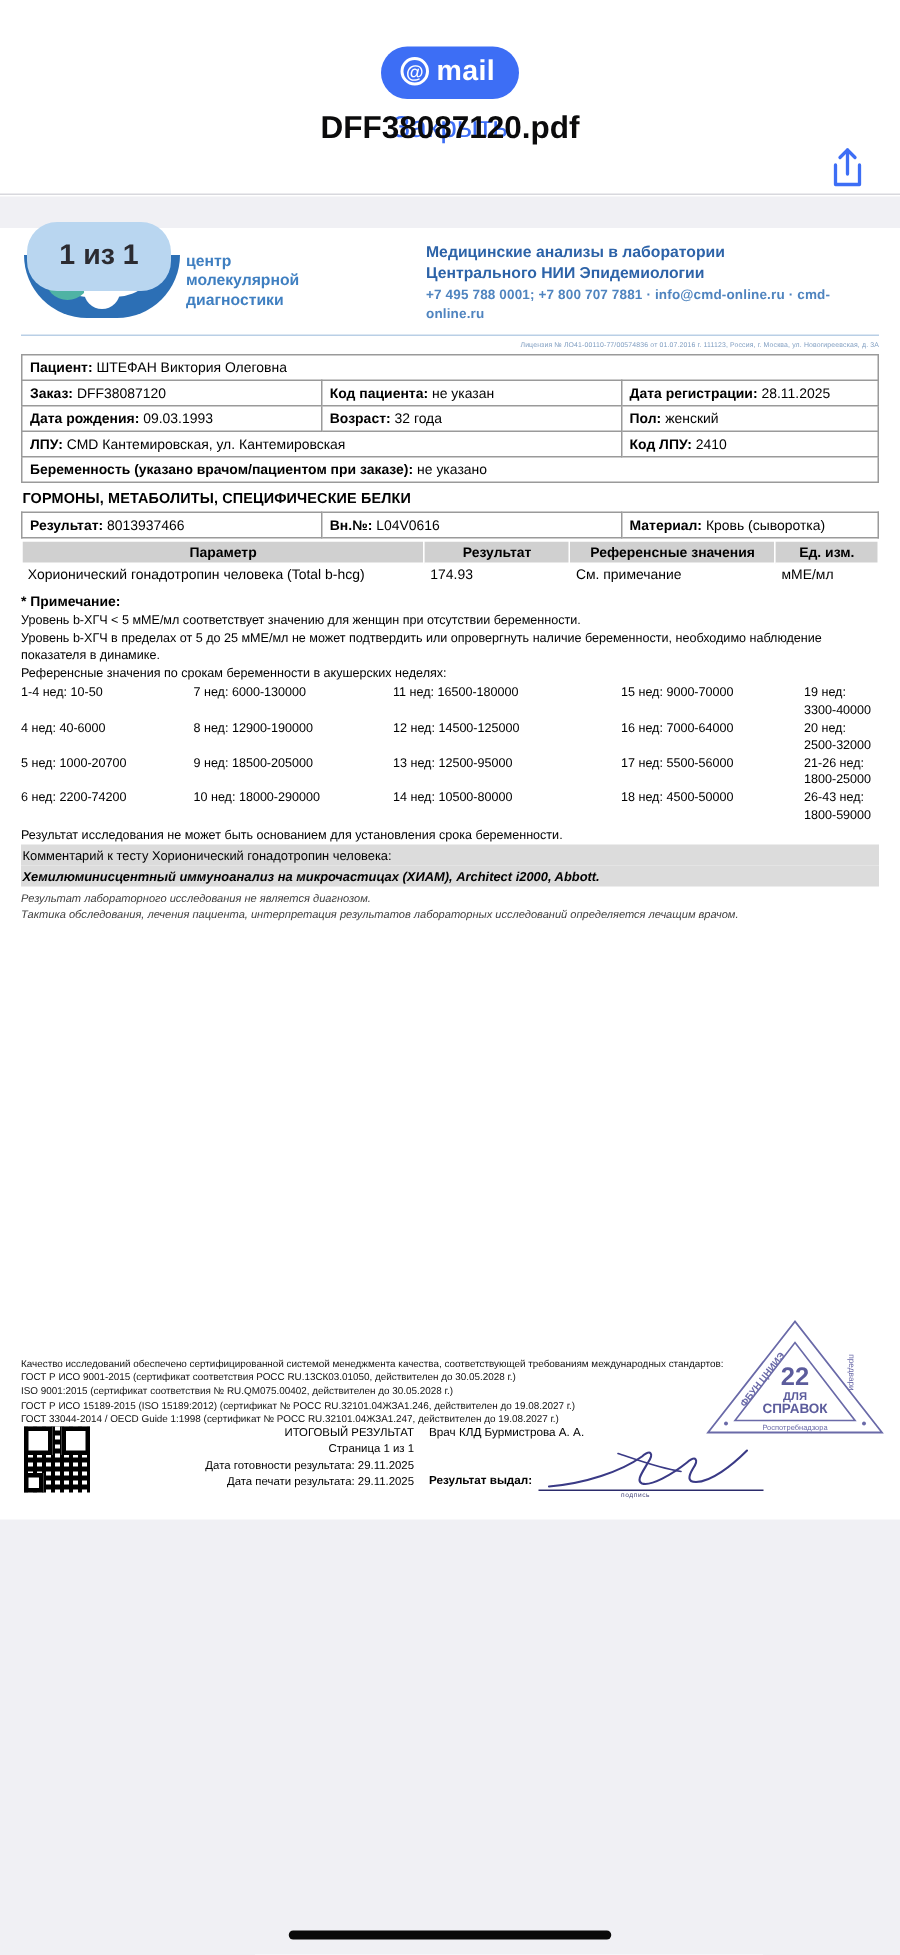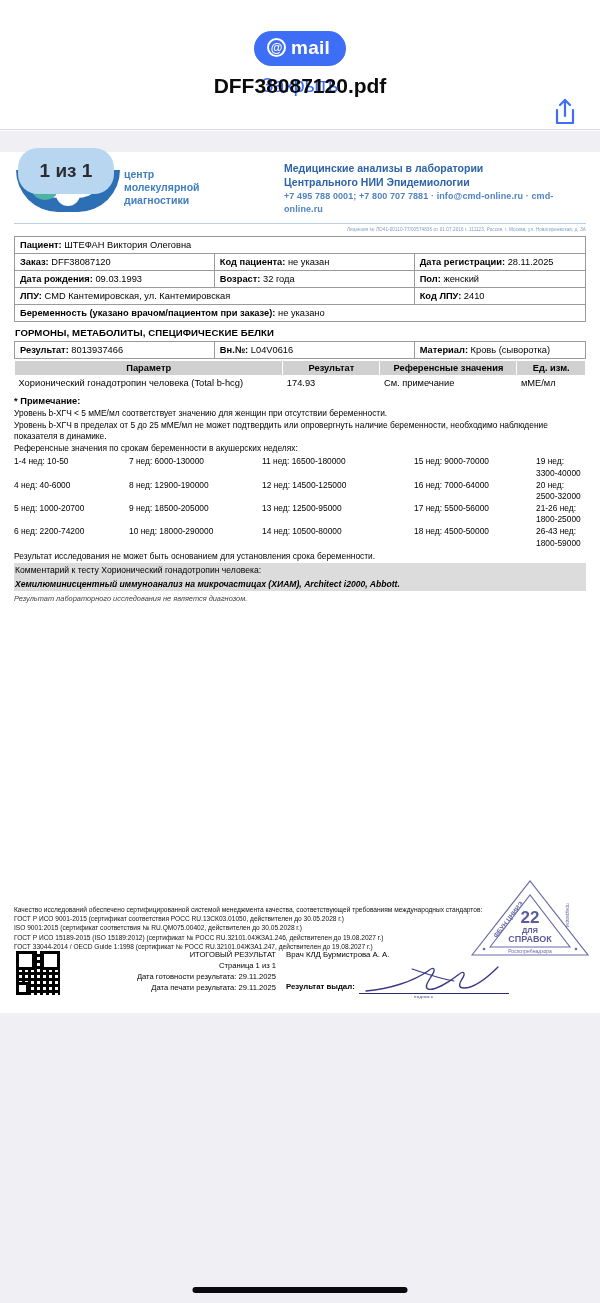--- a/index.html
+++ b/index.html
@@ -621,20 +621,21 @@
           <div>10 нед: 18000-290000</div>
           <div>14 нед: 10500-80000</div>
           <div>18 нед: 4500-50000</div>
           <div>26-43 нед: 1800-59000</div>
         </div>
 
         <div class="note-line">Результат исследования не может быть основанием для установления срока беременности.</div>
         <div class="hl">Комментарий к тесту Хорионический гонадотропин человека:</div>
         <div class="hl it">Хемилюминисцентный иммуноанализ на микрочастицах (ХИАМ), Architect i2000, Abbott.</div>
         <div class="foot-it" style="margin-top:3px">Результат лабораторного исследования не является диагнозом.</div>
+        <div class="foot-it">Тактика обследования, лечения пациента, интерпретация результатов лабораторных исследований определяется лечащим врачом.</div>
       </div>
 
       <div class="certs">
         <div class="cert-lead">Качество исследований обеспечено сертифицированной системой менеджмента качества, соответствующей требованиям международных стандартов:</div>
         <div class="cert-line">ГОСТ Р ИСО 9001-2015 (сертификат соответствия РОСС RU.13СК03.01050, действителен до 30.05.2028 г.)</div>
         <div class="cert-line">ISO 9001:2015 (сертификат соответствия № RU.QM075.00402, действителен до 30.05.2028 г.)</div>
         <div class="cert-line">ГОСТ Р ИСО 15189-2015 (ISO 15189:2012) (сертификат № РОСС RU.32101.04ЖЗА1.246, действителен до 19.08.2027 г.)</div>
         <div class="cert-line">ГОСТ 33044-2014 / OECD Guide 1:1998 (сертификат № РОСС RU.32101.04ЖЗА1.247, действителен до 19.08.2027 г.)</div>
       </div>
 

